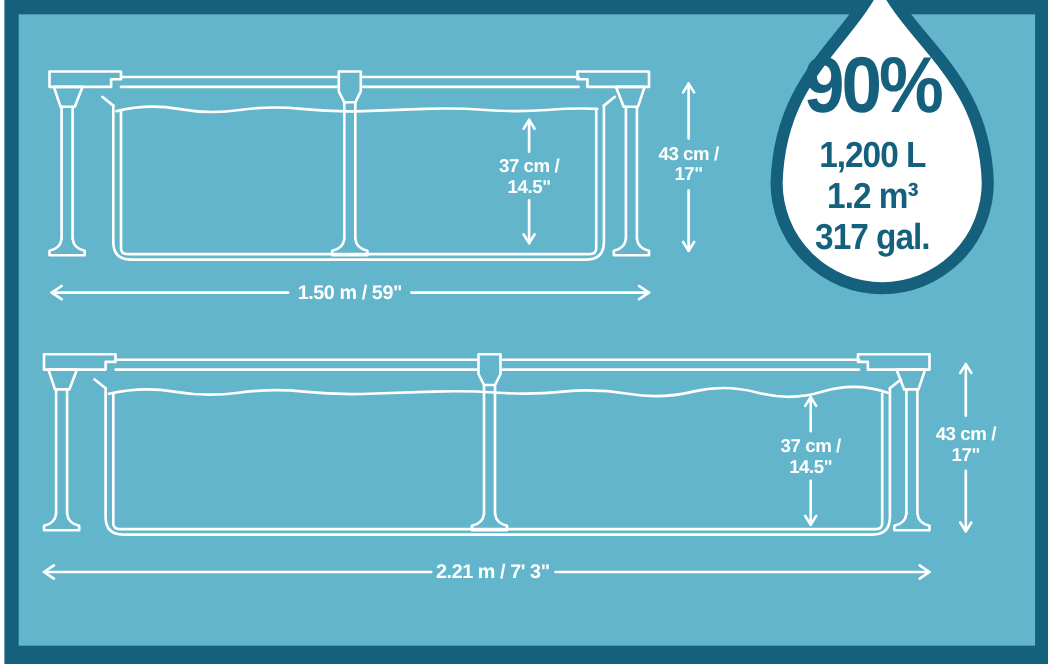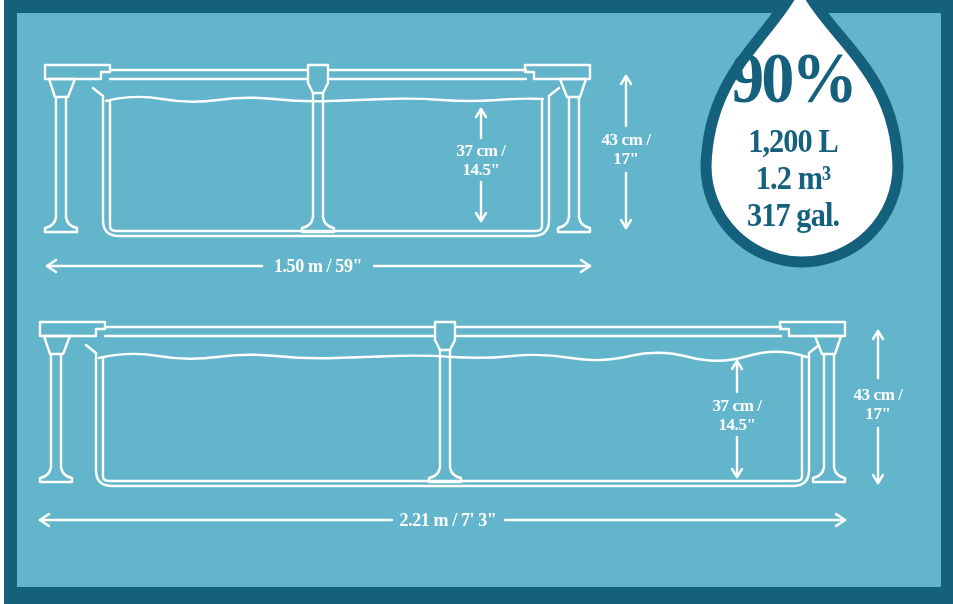--- a/index.html
+++ b/index.html
@@ -1,21 +1,21 @@
 <!DOCTYPE html>
 <html style="--bg: #62b5cb; --frame: #15607c; --line: #ffffff;"><head>
 <meta charset="utf-8">
 <style>
   html,body{margin:0;padding:0;}
   .stage{
     position:relative;
     width:953px;height:604px;
     background:#ffffff;
     overflow:hidden;
-    font-family:Liberation Serif, serif;
+    font-family:Liberation Sans, sans-serif;
   }
   .frame{
     position:absolute;
     left:4px;top:0;right:0;bottom:0;
     background:var(--frame,#15607c);
   }
   .canvas{
     position:absolute;
     left:17px;top:13px;right:12px;bottom:17px;
     background:var(--bg,#62b5cb);

